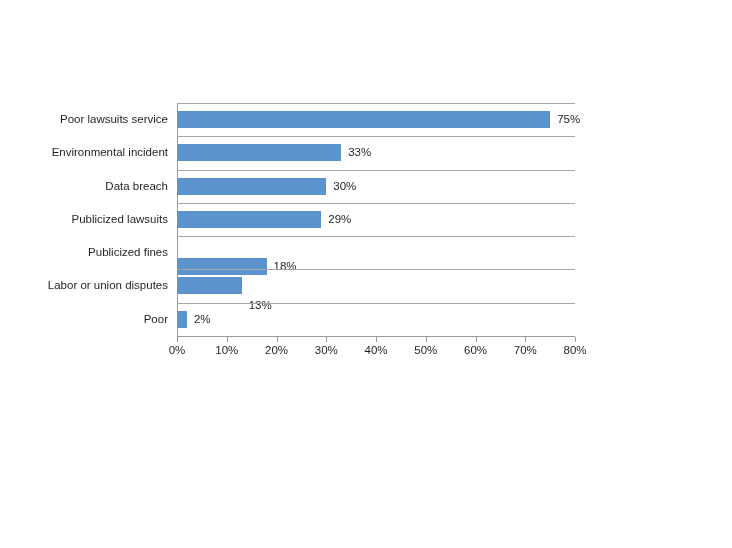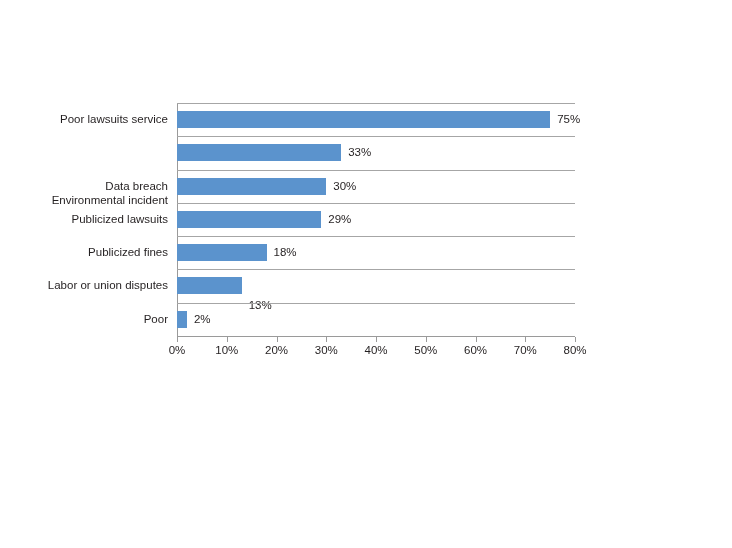--- a/index.html
+++ b/index.html
@@ -128,40 +128,40 @@
       <div class="band" style="top: 66.57px;">
         <div class="bar" style="width: 149.25px; background: rgb(91, 147, 205);"></div>
         <div class="bar-label" style="left: 149.25px;">30%</div>
       </div>
       <div class="gridline" style="top: 99.86px;"></div>
       <div class="band" style="top: 99.86px;">
         <div class="bar" style="width: 144.27px; background: rgb(91, 147, 205);"></div>
         <div class="bar-label" style="left: 144.27px;">29%</div>
       </div>
       <div class="gridline" style="top: 133.14px;"></div>
-      <div class="band" style="top: 133px;">
+      <div class="band" style="top: 147px;">
         <div class="bar" style="width: 89.55px; background: rgb(91, 147, 205);"></div>
         <div class="bar-label" style="left: 89.55px;">18%</div>
       </div>
       <div class="gridline" style="top: 166.43px;"></div>
       <div class="band" style="top: 166.43px;">
         <div class="bar" style="width: 64.67px; background: rgb(91, 147, 205);"></div>
         <div class="bar-label" style="left: 64.67px; margin-top: 20px;">13%</div>
       </div>
       <div class="gridline" style="top: 199.71px;"></div>
       <div class="band" style="top: 199.71px;">
         <div class="bar" style="width: 9.95px; background: rgb(91, 147, 205);"></div>
         <div class="bar-label" style="left: 9.95px;">2%</div>
       </div>
       <div class="gridline" style="top: 233px; background: rgb(154, 154, 154);"></div>
     </div>
 
   <div id="category-axis">
       <div class="cat-label" style="top: 111px;">Poor lawsuits service</div>
-      <div class="cat-label" style="top: 144.286px; margin-top: 48px;">Environmental incident</div>
+      <div class="cat-label" style="top: 144.286px;">Environmental incident</div>
       <div class="cat-label" style="top: 177.571px;">Data breach</div>
       <div class="cat-label" style="top: 210.857px;">Publicized lawsuits</div>
       <div class="cat-label" style="top: 244.143px;">Publicized fines</div>
       <div class="cat-label" style="top: 277.429px;">Labor or union disputes</div>
       <div class="cat-label" style="top: 310.714px;">Poor</div>
     </div>
 
   <div id="value-axis">
       <div class="tick" style="left: 177px; background: rgb(154, 154, 154);"></div>
       <div class="tick-label" style="left: 177px;">0%</div>

